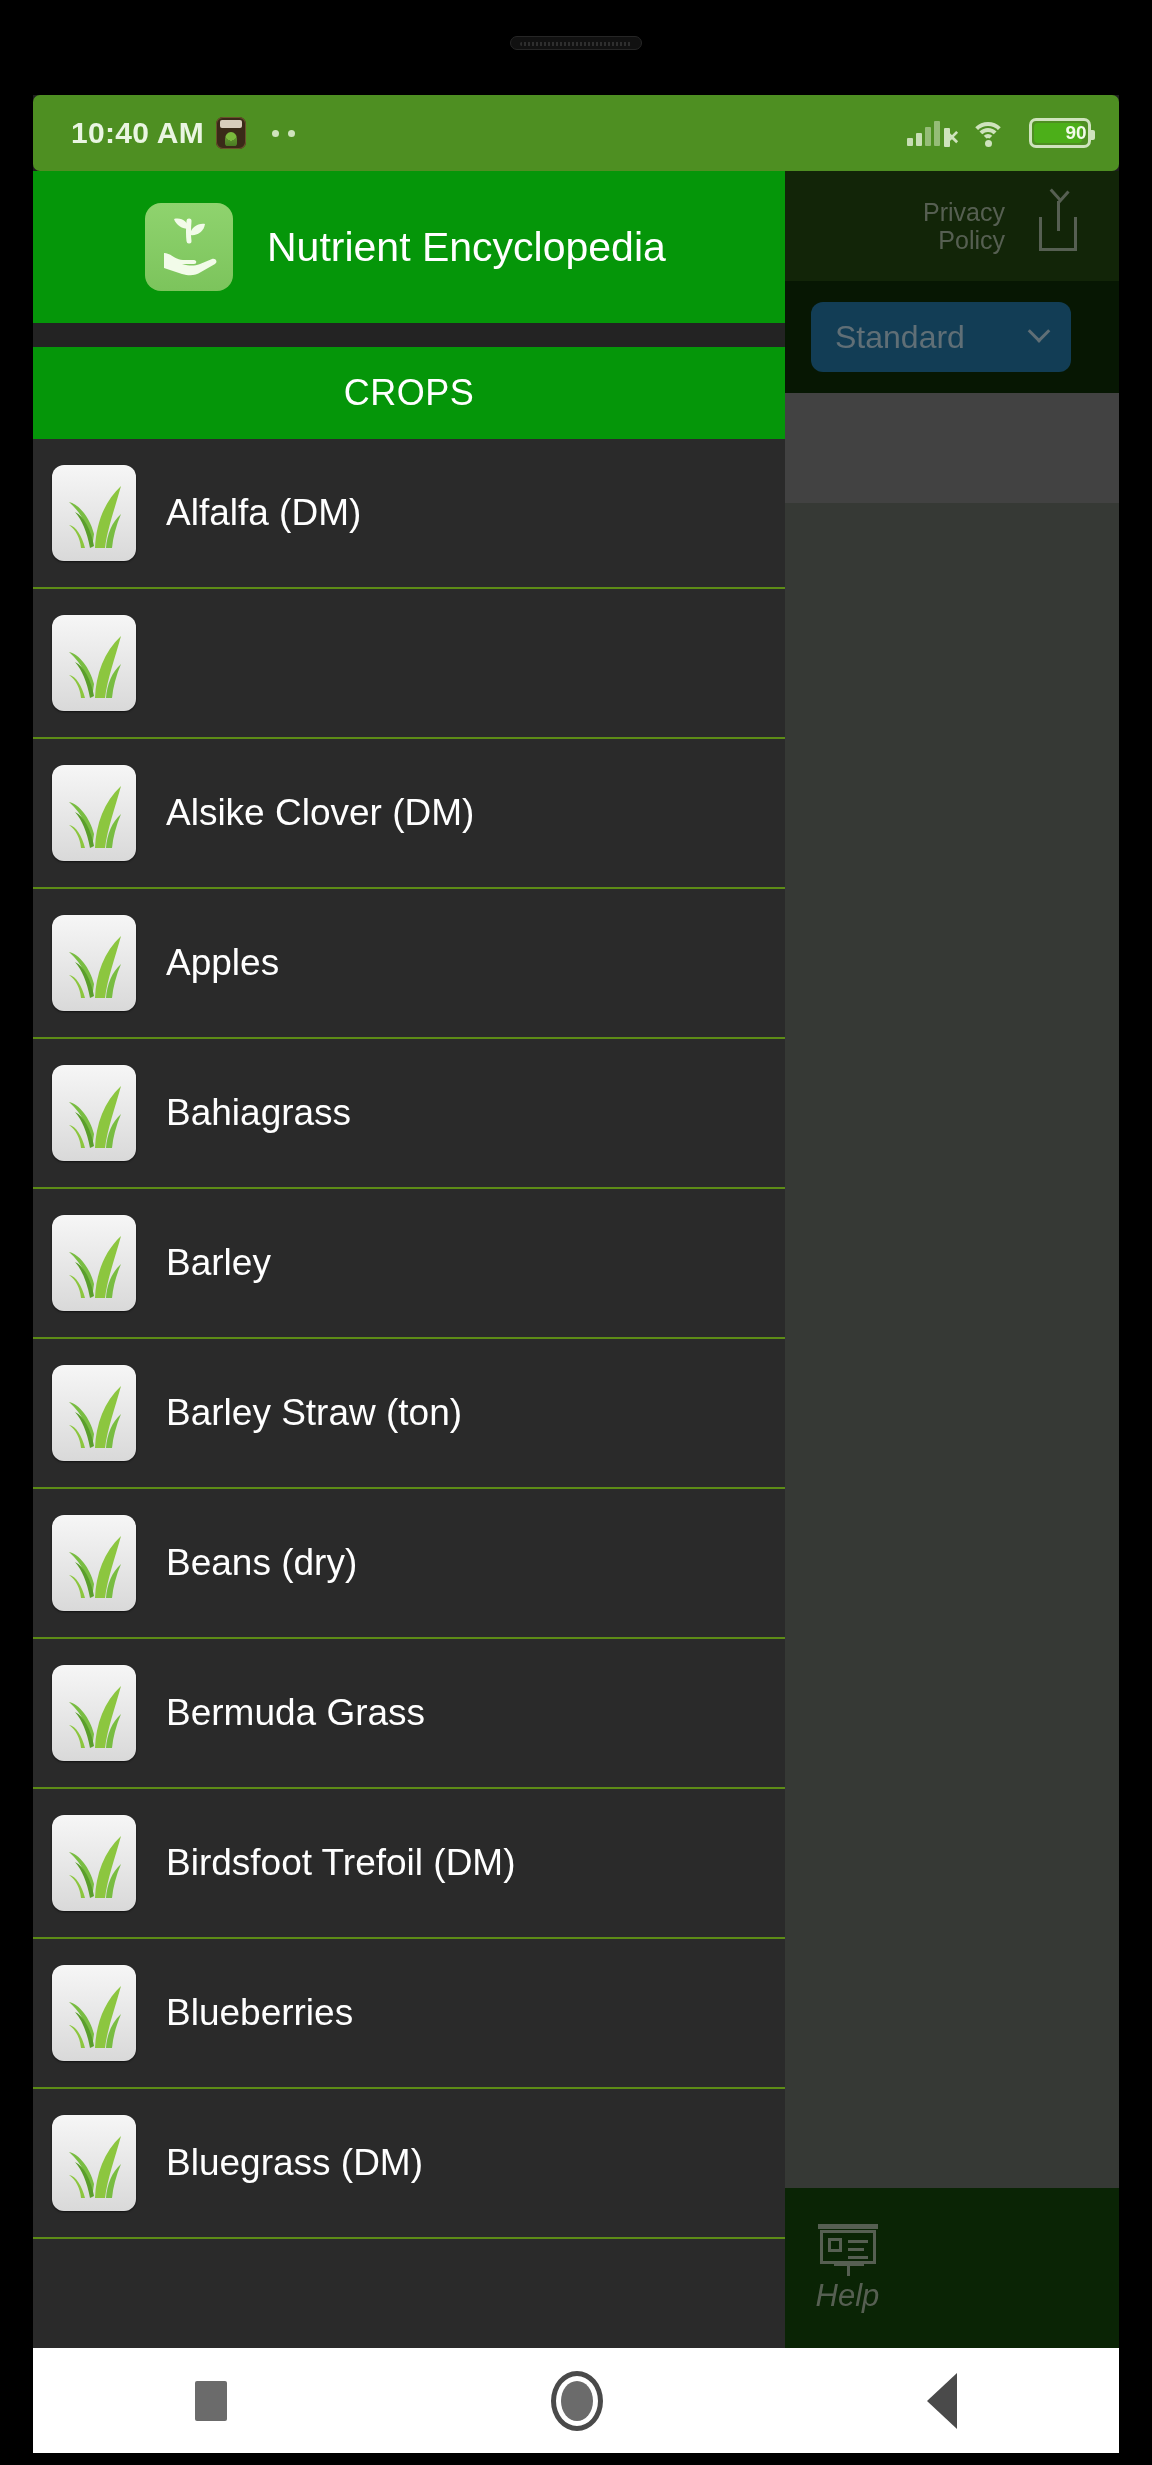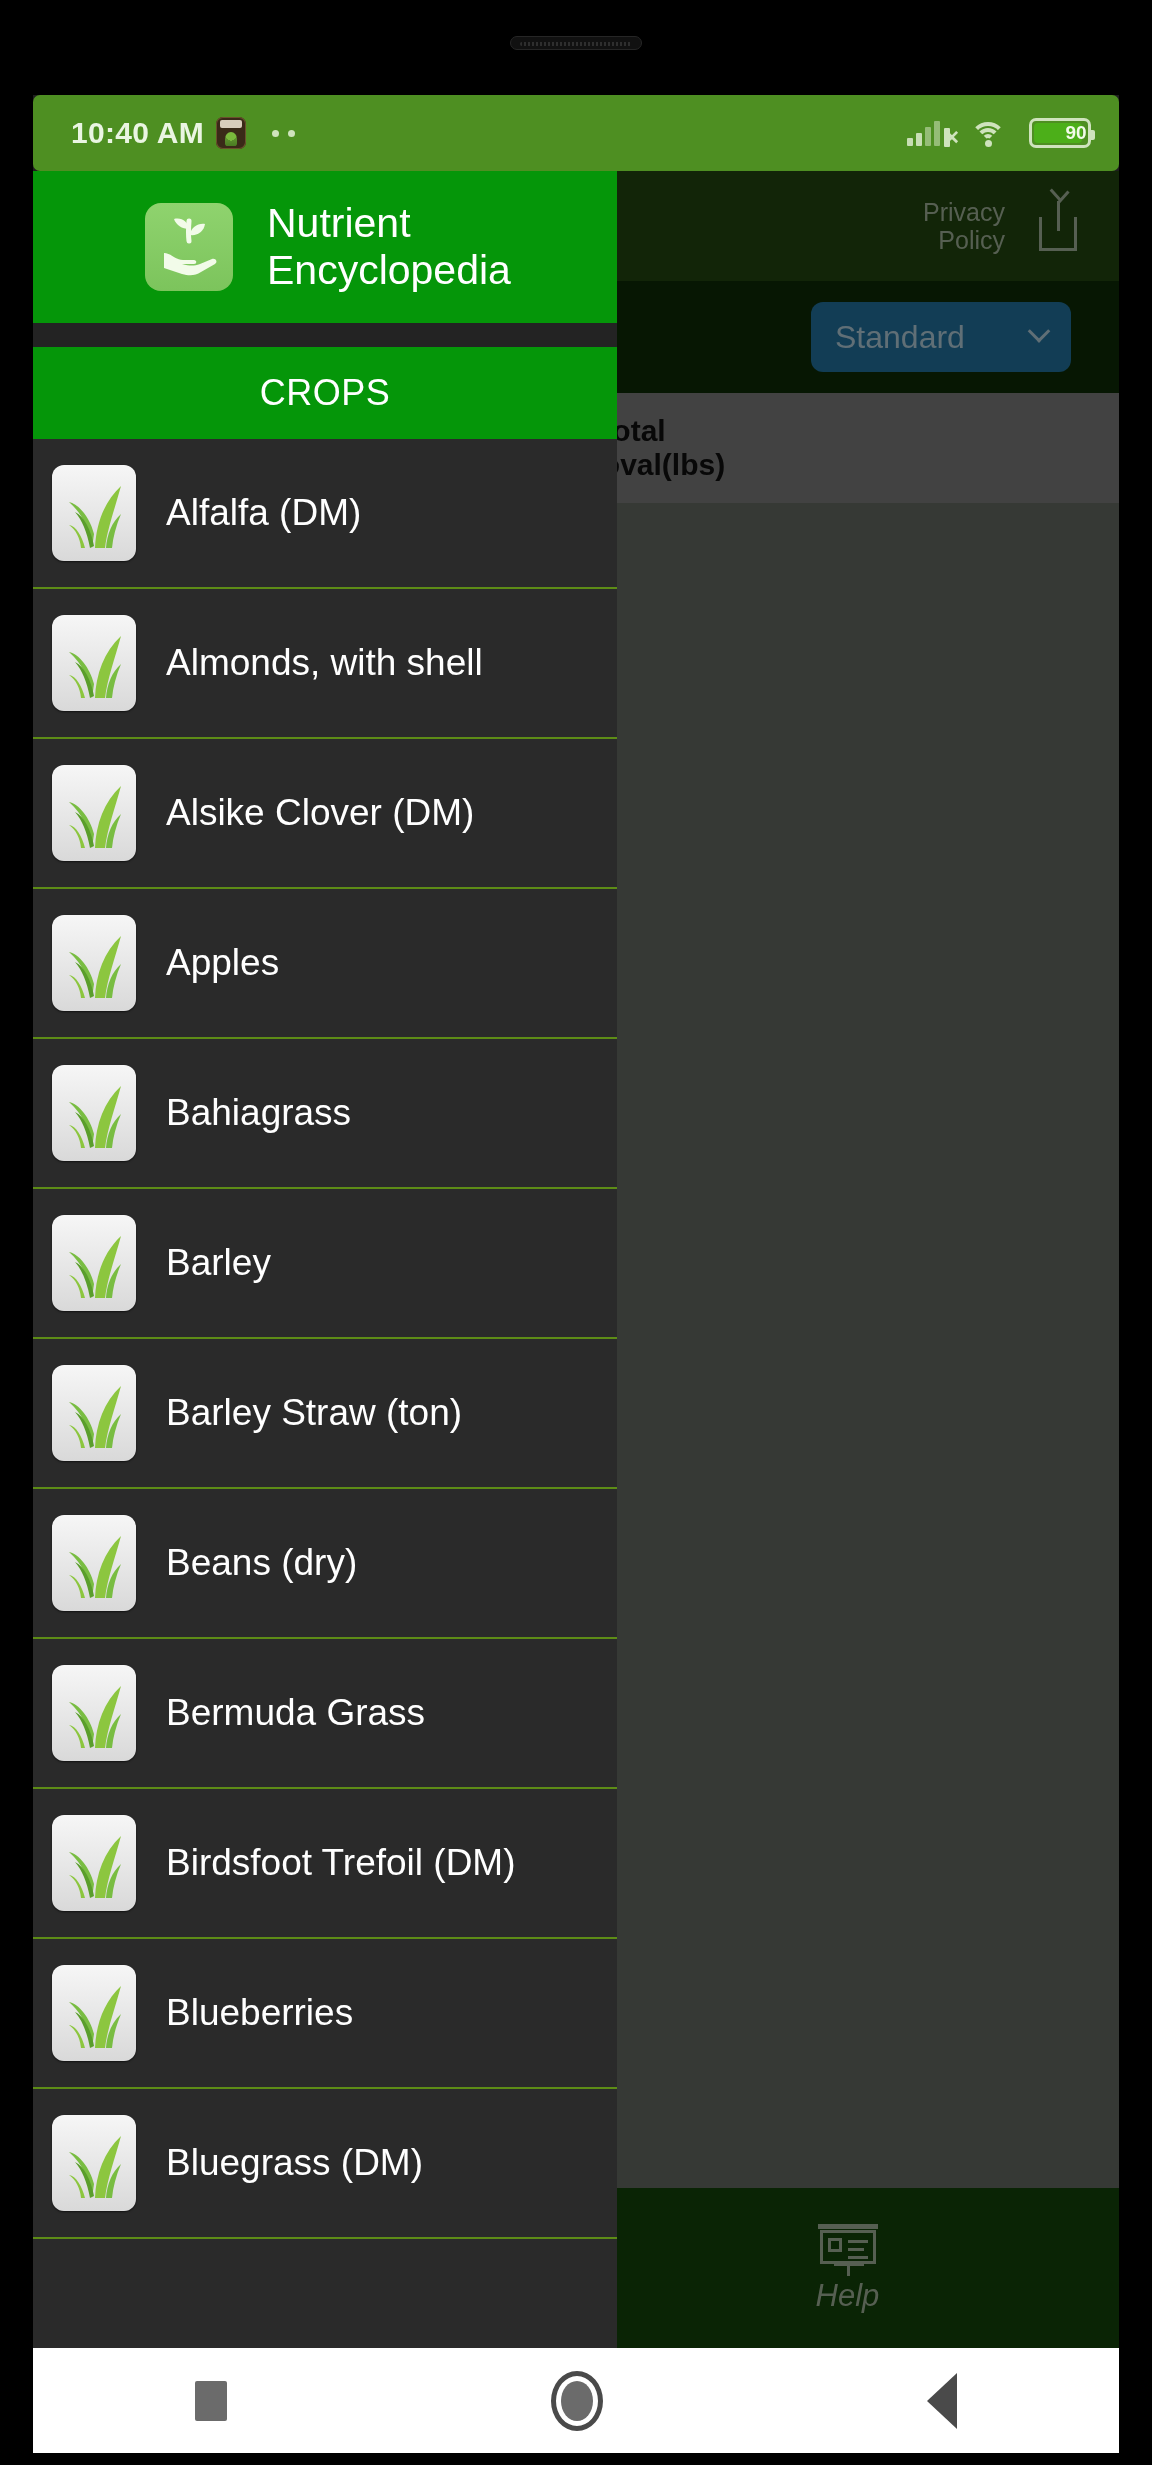--- a/index.html
+++ b/index.html
@@ -183,21 +183,21 @@
   .ic-board .leg2{position:absolute; left:14px; top:41px; width:30px;height:3px;background:#8c9a85;
     transform:rotate(0deg);}
   .ic-board .sq{ position:absolute; left:8px; top:16px; width:14px;height:14px;border:3px solid #8c9a85;}
   .ic-board .ln{ position:absolute; left:28px; width:20px;height:3px;background:#8c9a85;}
 
   
   #scrim{ position:absolute; left:0; top:76px; right:0; bottom:0; background:rgba(0,0,0,.38); }
 
   
   #drawer{
-    position:absolute; left:0; top:76px; width:584px; bottom:0;
+    position:absolute; left:0; top:76px; width:752px; bottom:0;
     background:#2a2a2a; overflow:hidden;
   }
   #drawer-header{
     height:152px; background:#059609;
     display:flex; align-items:center; padding-left:112px; gap:34px;
   }
   .app-logo{
     width:88px;height:88px; border-radius:16px;
     background:linear-gradient(#8fd36e,#7cc45c);
     position:relative; flex:none;
@@ -325,21 +325,20 @@
           <div class="crop-item">
             <span class="crop-icon">
               <svg width="70" height="78" viewBox="0 0 70 78">
                 <path d="M33 74C30 56 24 40 10 28c10 2 21 16 25 32z" fill="#79bd42"></path>
                 <path d="M36 74C37 50 45 28 62 12 56 34 48 56 46 74z" fill="#8cc63f"></path>
                 <path d="M31 74C28 58 23 46 16 38c9 4 16 18 19 34z" fill="#5a9e2c"></path>
                 <path d="M47 74c1-14 6-26 15-34-5 12-8 23-9 34z" fill="#79bd42"></path>
                 <path d="M22 74c-1-10-5-18-12-23 7 1 13 11 16 23z" fill="#8cc63f"></path>
               </svg>
             </span>
-            <span class="crop-label">Almonds, with shell</span>
           </div>
           <div class="crop-item">
             <span class="crop-icon">
               <svg width="70" height="78" viewBox="0 0 70 78">
                 <path d="M33 74C30 56 24 40 10 28c10 2 21 16 25 32z" fill="#79bd42"></path>
                 <path d="M36 74C37 50 45 28 62 12 56 34 48 56 46 74z" fill="#8cc63f"></path>
                 <path d="M31 74C28 58 23 46 16 38c9 4 16 18 19 34z" fill="#5a9e2c"></path>
                 <path d="M47 74c1-14 6-26 15-34-5 12-8 23-9 34z" fill="#79bd42"></path>
                 <path d="M22 74c-1-10-5-18-12-23 7 1 13 11 16 23z" fill="#8cc63f"></path>
               </svg>

